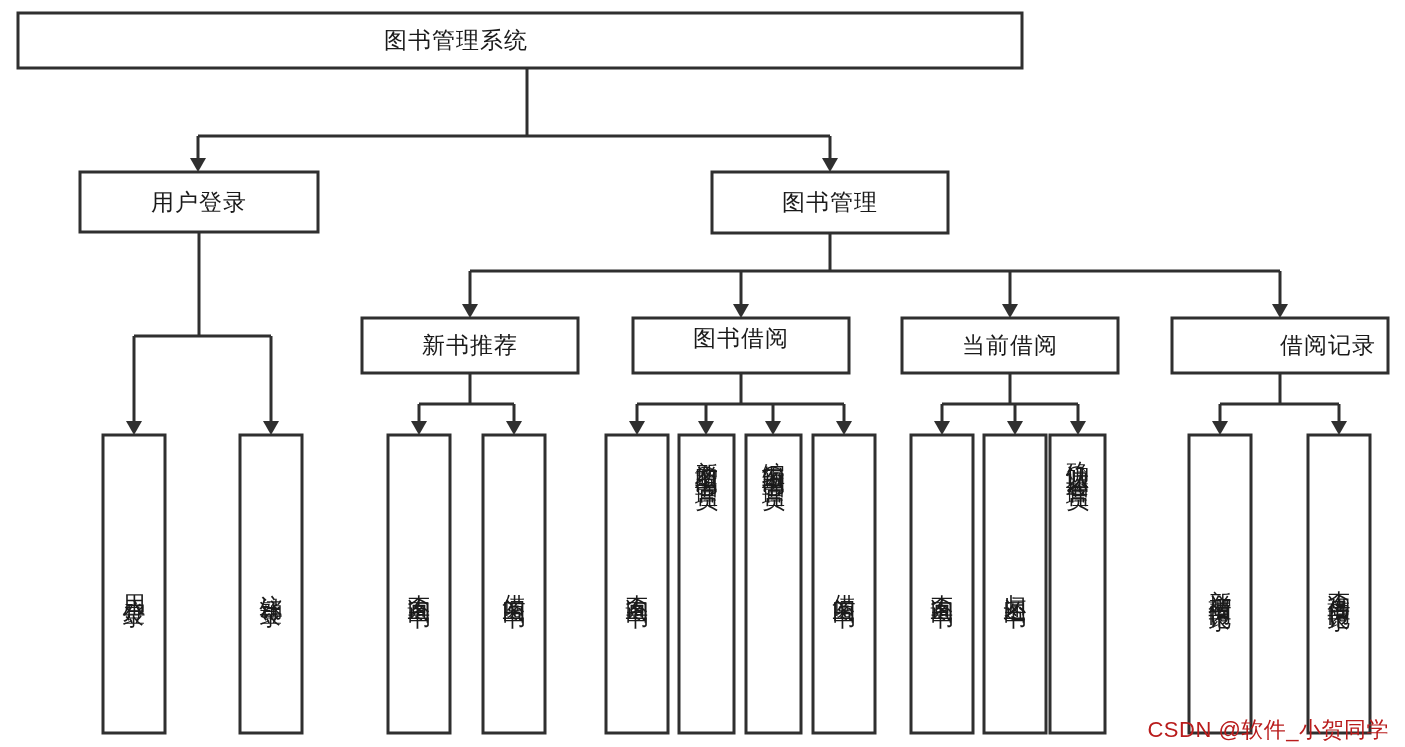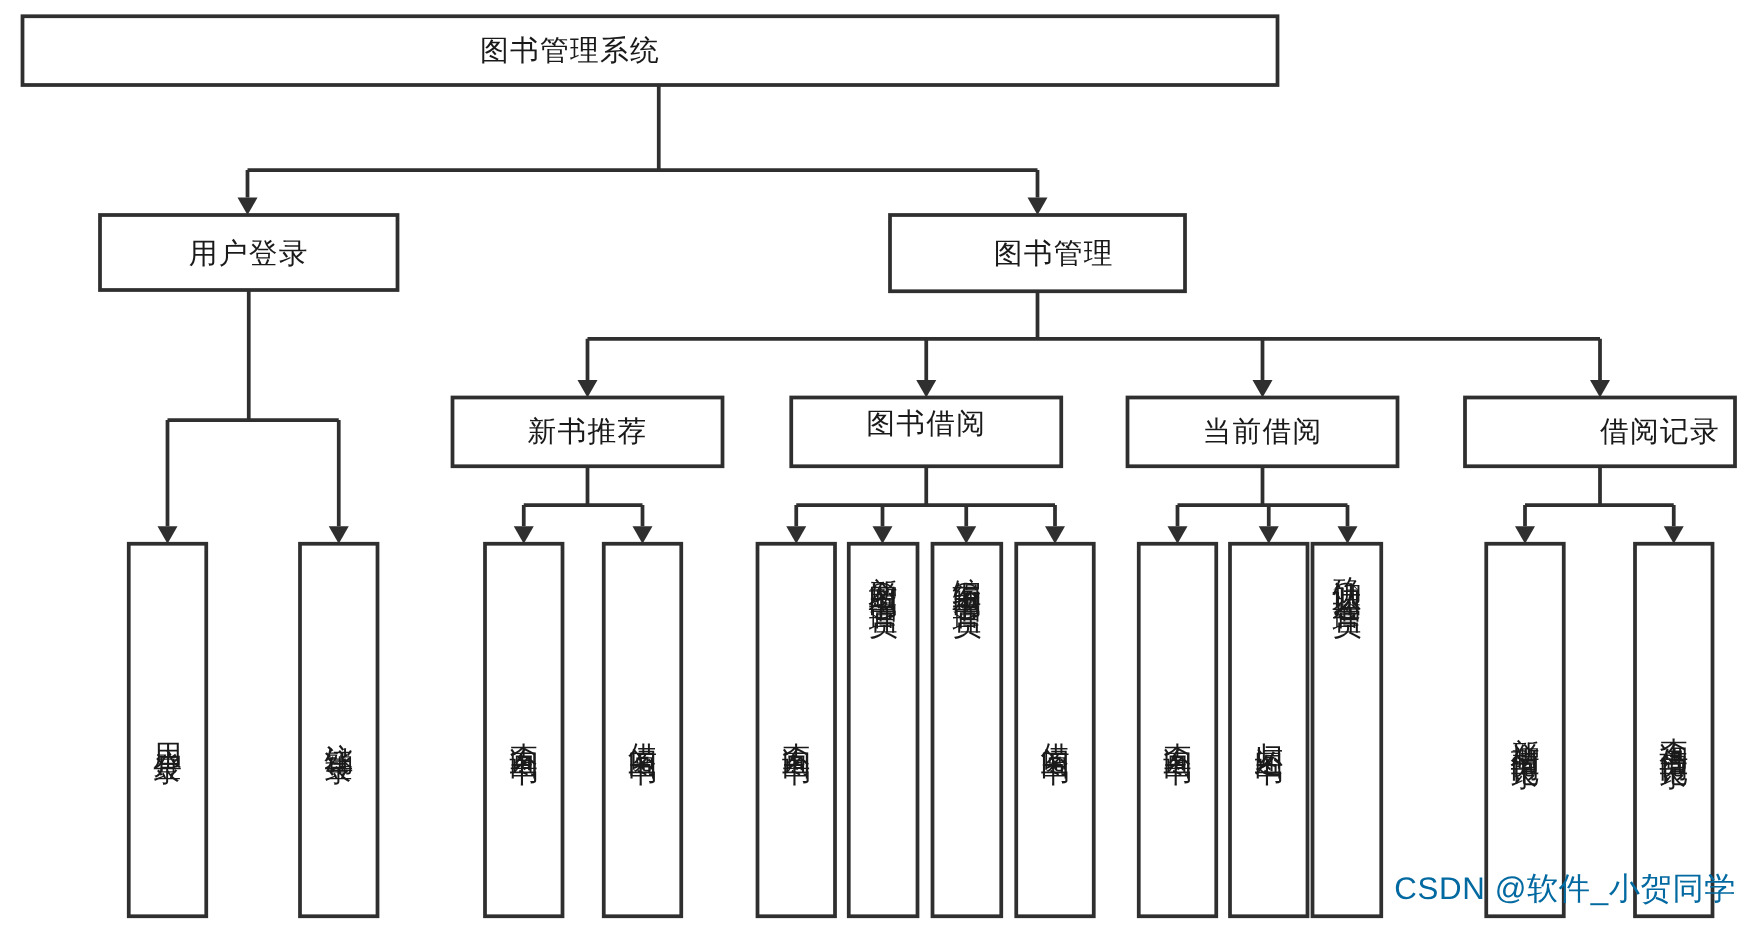--- a/index.html
+++ b/index.html
@@ -69,23 +69,23 @@
   .h-label-wrap span {
     font-family: "Liberation Sans", "DejaVu Sans", sans-serif;
     font-size: 23px;
     color: #1a1a1a;
     white-space: nowrap;
     letter-spacing: 1px;
   }
   .watermark {
     position: absolute;
     right: 16px;
-    bottom: 20px;
-    color: #0369a1;
-    font-size: 25px;
+    bottom: 2px;
+    color: #b91c1c;
+    font-size: 22px;
     font-family: "Liberation Sans", "DejaVu Sans", sans-serif;
     letter-spacing: 0.5px;
     pointer-events: none;
   }
 </style>
 </head>
 <body>
 
 <div id="diagram-root">
 
@@ -182,21 +182,21 @@
     <rect class="node-box" x="1308" y="435" width="62" height="298"></rect>
   </svg>
 
   <div class="h-label-wrap" style="left:18px; top:13px; width:876px; height:55px;">
     <span>图书管理系统</span>
   </div>
 
   <div class="h-label-wrap" style="left:80px; top:172px; width:238px; height:60px;">
     <span>用户登录</span>
   </div>
-  <div class="h-label-wrap" style="left:712px; top:172px; width:236px; height:61px;padding-left:13px;">
+  <div class="h-label-wrap" style="left:712px; top:172px; width:236px; height:61px;">
     <span>图书管理</span>
   </div>
 
   <div class="h-label-wrap" style="left:362px; top:318px; width:216px; height:55px;">
     <span>新书推荐</span>
   </div>
   <div class="h-label-wrap" style="left:633px; top:318px; width:216px; height:40px;">
     <span>图书借阅</span>
   </div>
   <div class="h-label-wrap" style="left:902px; top:318px; width:216px; height:55px;align-items:center;">

